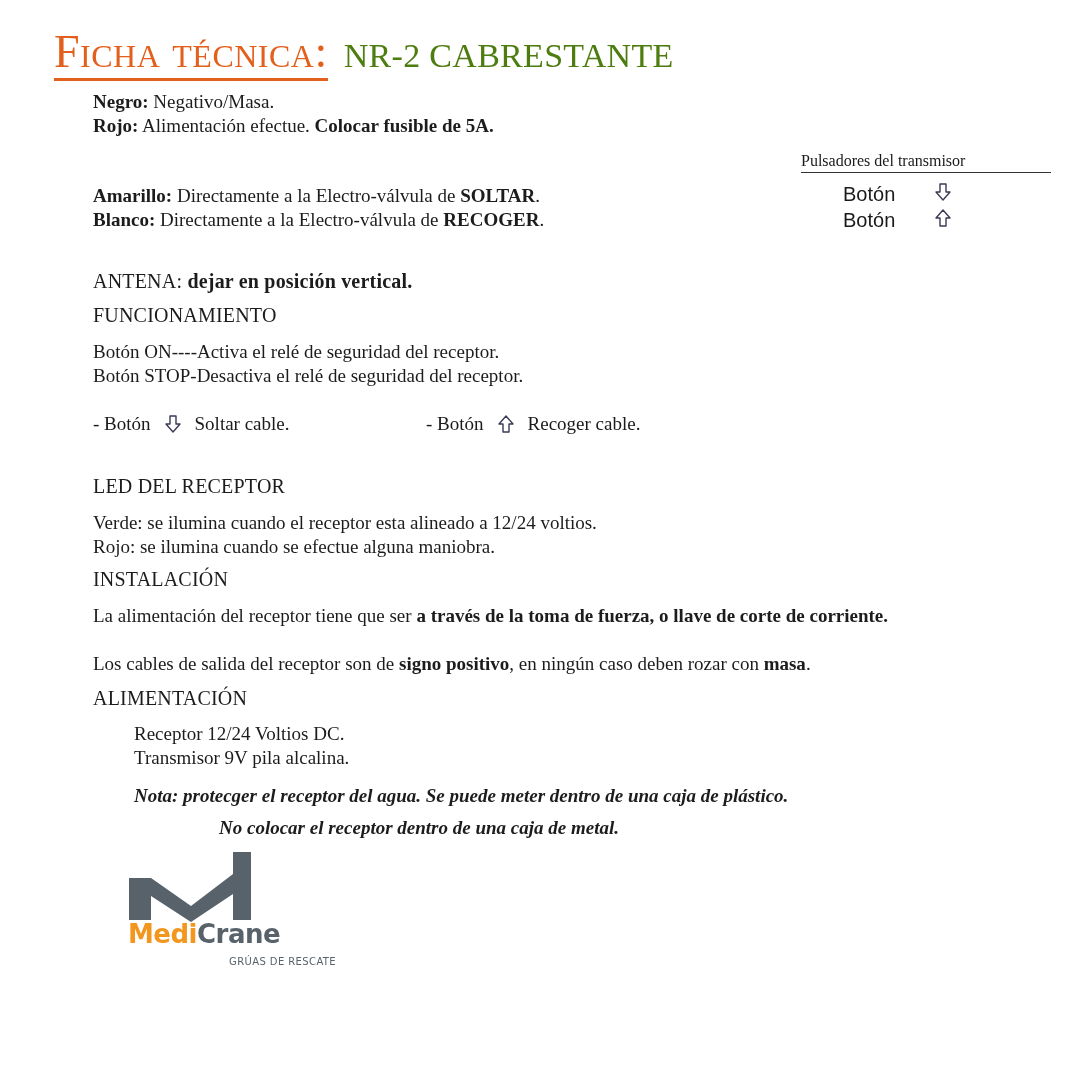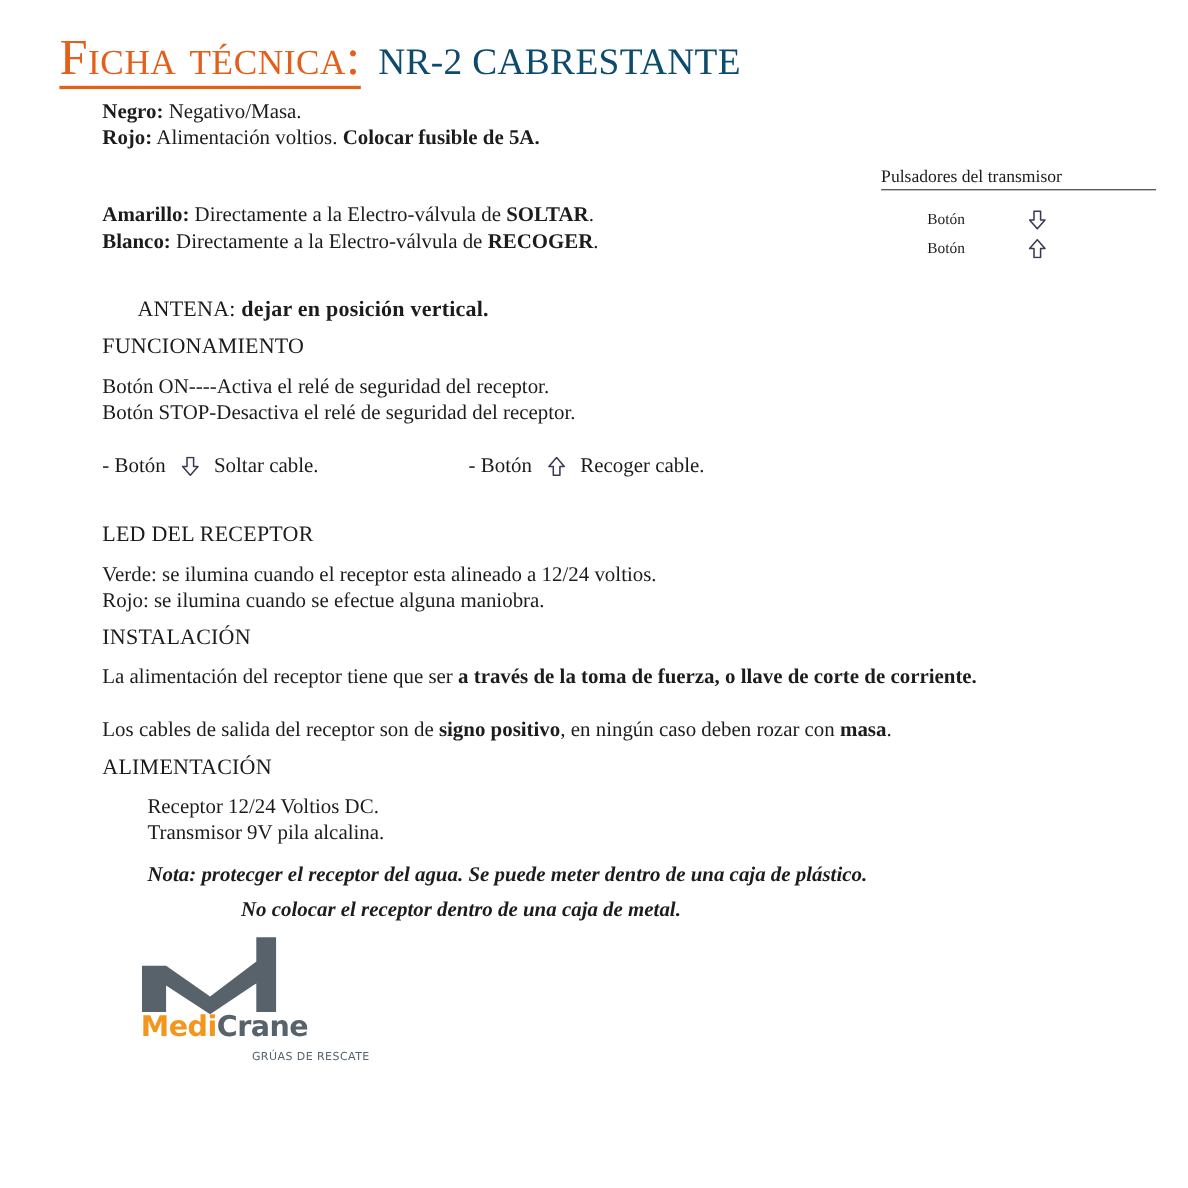--- a/index.html
+++ b/index.html
@@ -2,29 +2,29 @@
 <html><head>
   <meta charset="utf-8">
   <style>
     * { box-sizing: border-box; margin: 0; padding: 0; }
     html, body { width: 1080px; height: 1080px; background: #ffffff; overflow: hidden; }
     body { position: relative; font-family: "DejaVu Serif", "Liberation Serif", serif; color: #1a1a1a; }
     .page { position: absolute; left: 16px; top: 0; width: 1080px; height: 1080px; }
 
     .title-row { position: absolute; left: 38px; top: 26px; display: flex; align-items: baseline; white-space: nowrap; }
     .title-main { font-family: "Liberation Serif", serif; color: #e35f1c; font-size: 46px; font-variant: small-caps; letter-spacing: 0.5px; border-bottom: 3px solid #e35f1c; line-height: 52px; padding-bottom: 0px; }
-    .title-sub { font-family: "Liberation Serif", serif; color: #0c4a6e; font-size: 34px; margin-left: 16px; letter-spacing: 0.3px; }
+    .title-sub { font-family: "Liberation Serif", serif; color: #4d7c0f; font-size: 34px; margin-left: 16px; letter-spacing: 0.3px; }
 
     .line { position: absolute; left: 77px; font-family: "Liberation Serif", serif; font-size: 19px; line-height: 24px; white-space: nowrap; color: #1c1c1c; }
     .line b { font-weight: bold; }
     .head { position: absolute; left: 77px; font-family: "Liberation Serif", serif; font-size: 20px; line-height: 24px; white-space: nowrap; color: #1c1c1c; letter-spacing: 0.2px; }
 
     .tx-box { position: absolute; left: 785px; top: 150px; width: 250px; }
     .tx-head { font-family: "Liberation Serif", serif; font-size: 16px; line-height: 22px; border-bottom: 1px solid #333; padding-bottom: 0px; white-space: nowrap; }
-    .tx-row { display: flex; align-items: flex-end; margin-left: 42px; height: 26px; font-family: Liberation Serif, serif; font-size: 14px; }
+    .tx-row { display: flex; align-items: flex-start; margin-left: 42px; height: 26px; font-family: Liberation Sans, sans-serif; font-size: 20px; }
     .tx-row .lbl { width: 92px; }
 
     .arrow { display: inline-block; width: 16px; height: 18px; vertical-align: middle; }
     .inline-row { position: absolute; top: 412px; font-family: "Liberation Serif", serif; font-size: 19px; line-height: 24px; white-space: nowrap; display: flex; align-items: center; }
     .inline-row .gap { display: inline-block; width: 14px; }
 
     .indent { left: 118px; }
     .italic { font-style: italic; font-weight: bold; }
 
     .logo { position: absolute; left: 110px; top: 850px; width: 230px; height: 125px; }
@@ -37,42 +37,42 @@
 <body>
 
 <div class="page">
 
   <div class="title-row">
     <span class="title-main">Ficha técnica:</span>
     <span class="title-sub">NR-2 CABRESTANTE</span>
   </div>
 
   <div class="line" style="top:90px;font-family:Liberation Serif, serif;"><b>Negro:</b><span> Negativo/Masa.</span></div>
-  <div class="line" style="top:114px;"><b>Rojo:</b><span> Alimentación voltios. </span><b>Colocar fusible de 5A.</b></div>
+  <div class="line" style="top:114px;"><b>Rojo:</b><span> Alimentación efectue. </span><b>Colocar fusible de 5A.</b></div>
 
   <div class="line" style="top:184px;"><b>Amarillo:</b><span> Directamente a la Electro-válvula de </span><b>SOLTAR</b><span>.</span></div>
   <div class="line" style="top:208px;"><b>Blanco:</b><span> Directamente a la Electro-válvula de </span><b>RECOGER</b><span>.</span></div>
 
   <div class="tx-box">
     <div class="tx-head">Pulsadores del transmisor</div>
     <div class="tx-row" style="margin-top:10px;">
       <span class="lbl">Botón</span>
       <svg class="arrow" viewBox="0 0 16 18">
           <path d="M5 1 H11 V9 H15 L8 17 L1 9 H5 Z" fill="none" stroke="#3a3a55" stroke-width="1.4" stroke-linejoin="round"></path>
         </svg>
     </div>
     <div class="tx-row">
       <span class="lbl">Botón</span>
       <svg class="arrow" viewBox="0 0 16 18">
           <path d="M5 17 H11 V9 H15 L8 1 L1 9 H5 Z" fill="none" stroke="#3a3a55" stroke-width="1.4" stroke-linejoin="round"></path>
         </svg>
     </div>
   </div>
 
-  <div class="head" style="top:269px;margin-left:32px;"><span>ANTENA: </span><b>dejar en posición vertical.</b></div>
+  <div class="head" style="top:269px;"><span>ANTENA: </span><b>dejar en posición vertical.</b></div>
 
   <div class="head" style="top:303px;text-align:right;">FUNCIONAMIENTO</div>
   <div class="line" style="top:340px;">Botón ON----Activa el relé de seguridad del receptor.</div>
   <div class="line" style="top:364px;">Botón STOP-Desactiva el relé de seguridad del receptor.</div>
 
   <div class="inline-row" style="left:77px;">
     <span>- Botón</span>
     <span class="gap"></span>
     <svg class="arrow" viewBox="0 0 16 18">
         <path d="M5 1 H11 V9 H15 L8 17 L1 9 H5 Z" fill="none" stroke="#3a3a55" stroke-width="1.4" stroke-linejoin="round"></path>

